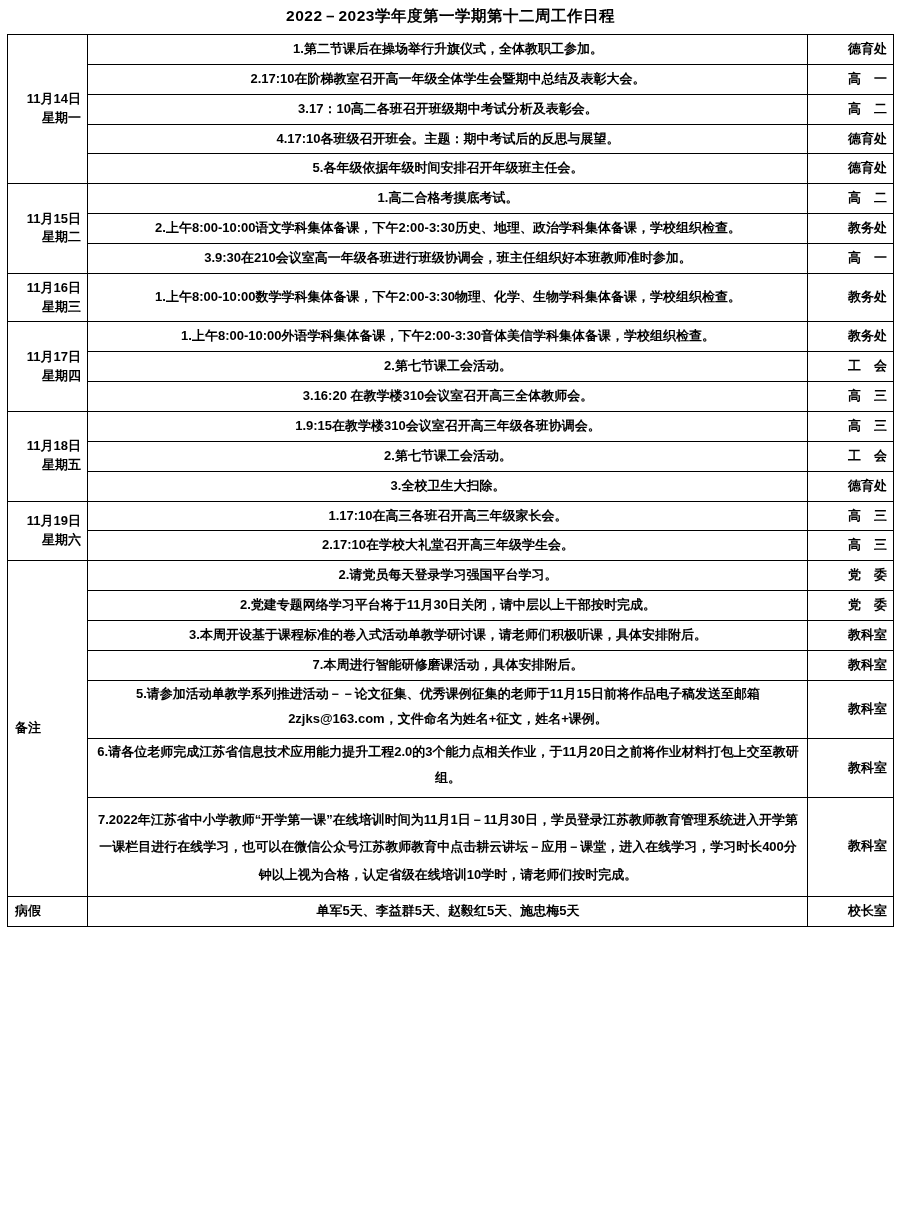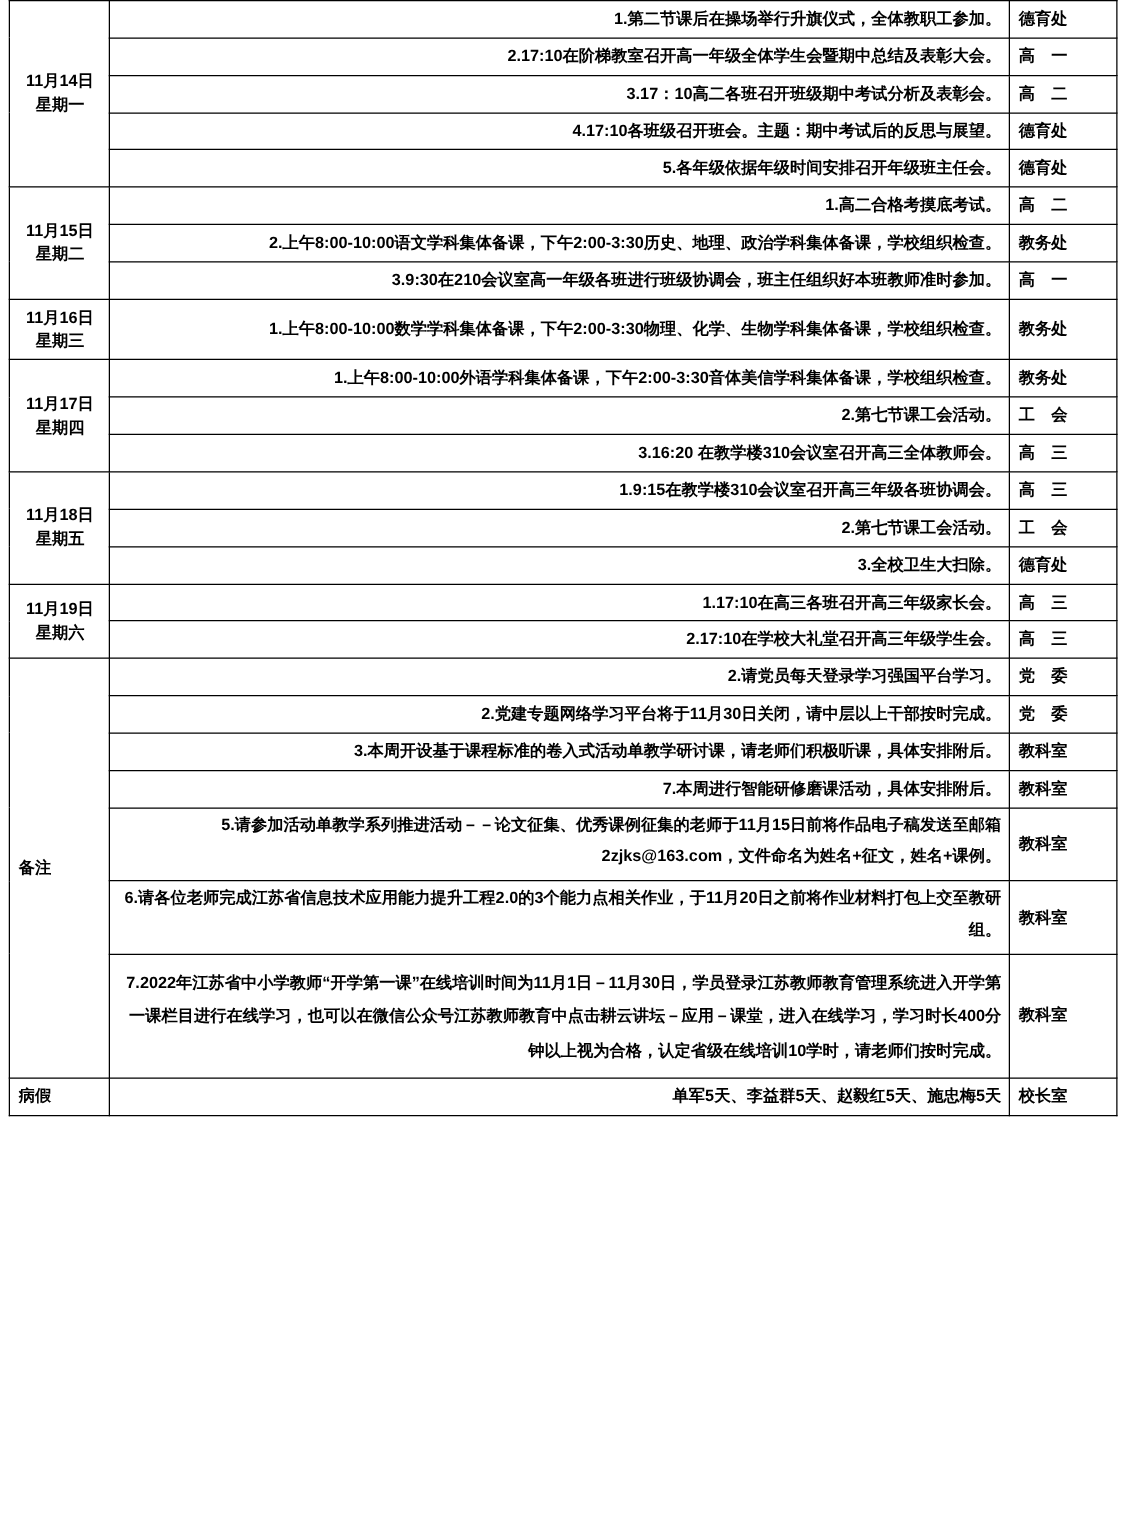--- a/index.html
+++ b/index.html
@@ -36,34 +36,34 @@
     border: 1px solid #000000;
     font-size: 13px;
     line-height: 1.45;
     vertical-align: middle;
     padding: 5px 6px 5px 7px;
     font-family: "Liberation Sans", "DejaVu Sans", sans-serif;
     font-weight: bold;
   }
   td.daycell {
     width: 66px;
-    text-align: center;
+    text-align: right;
     padding: 4px 2px;
     font-size: 12.5px;
     line-height: 1.35;
   }
   td.daycell .d1 { display: block; }
   td.daycell .d2 { display: block; }
   td.item {
     width: 706px;
-    text-align: right;
+    text-align: center;
   }
   td.dept {
     width: 72px;
-    text-align: left;
+    text-align: right;
     padding: 4px 2px;
     font-size: 12.5px;
     white-space: pre;
   }
   td.note-label {
     width: 66px;
     text-align: left;
     font-size: 13px;
   }
   td.item.multi {
@@ -75,20 +75,21 @@
     line-height: 2.1;
     padding-top: 8px;
     padding-bottom: 8px;
   }
 </style>
 </head>
 <body>
 
 <div class="page">
 
+  <div class="doc-title">2022－2023学年度第一学期第十二周工作日程</div>
 
   <table class="schedule">
     <tbody>
 
       <tr>
         <td class="daycell" rowspan="5">
           <span class="d1">11月14日</span>
           <span class="d2">星期一</span>
         </td>
         <td class="item">1.第二节课后在操场举行升旗仪式，全体教职工参加。</td>

